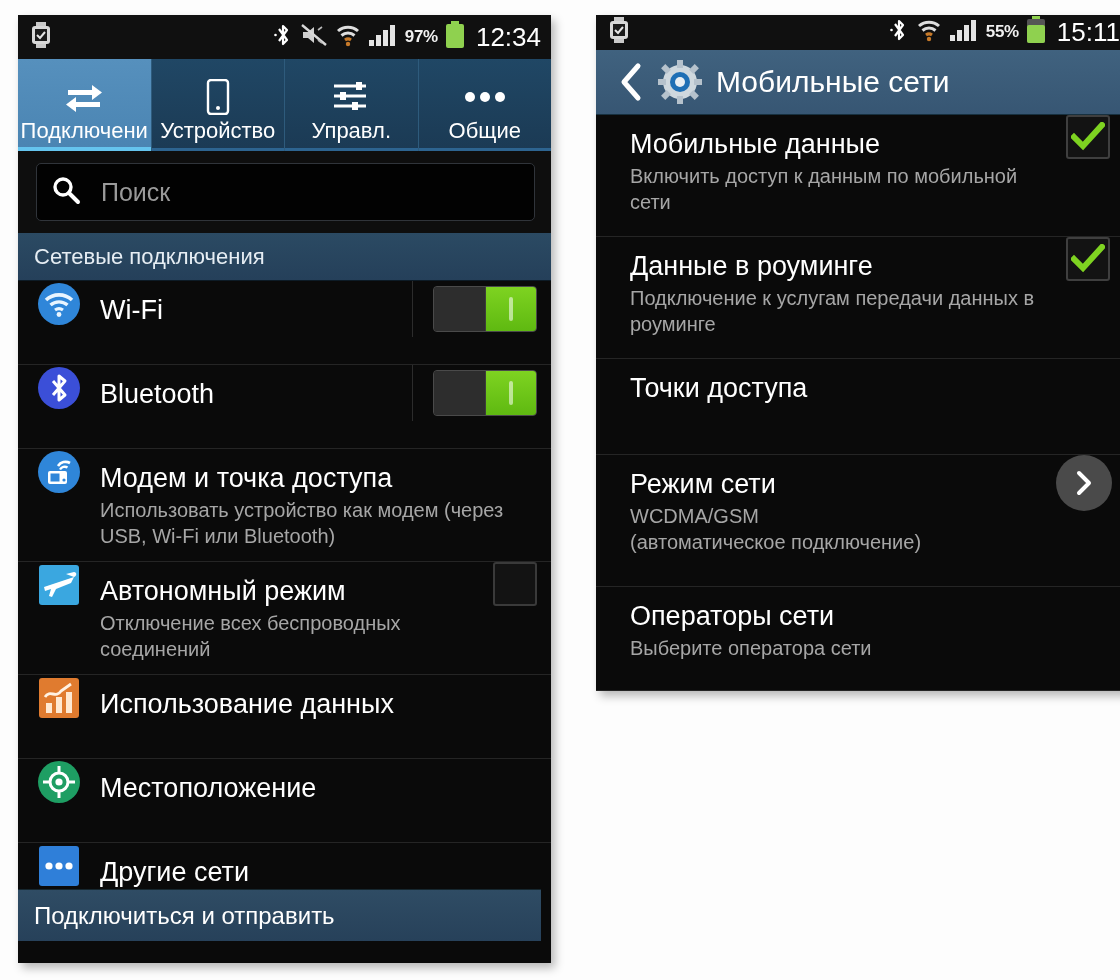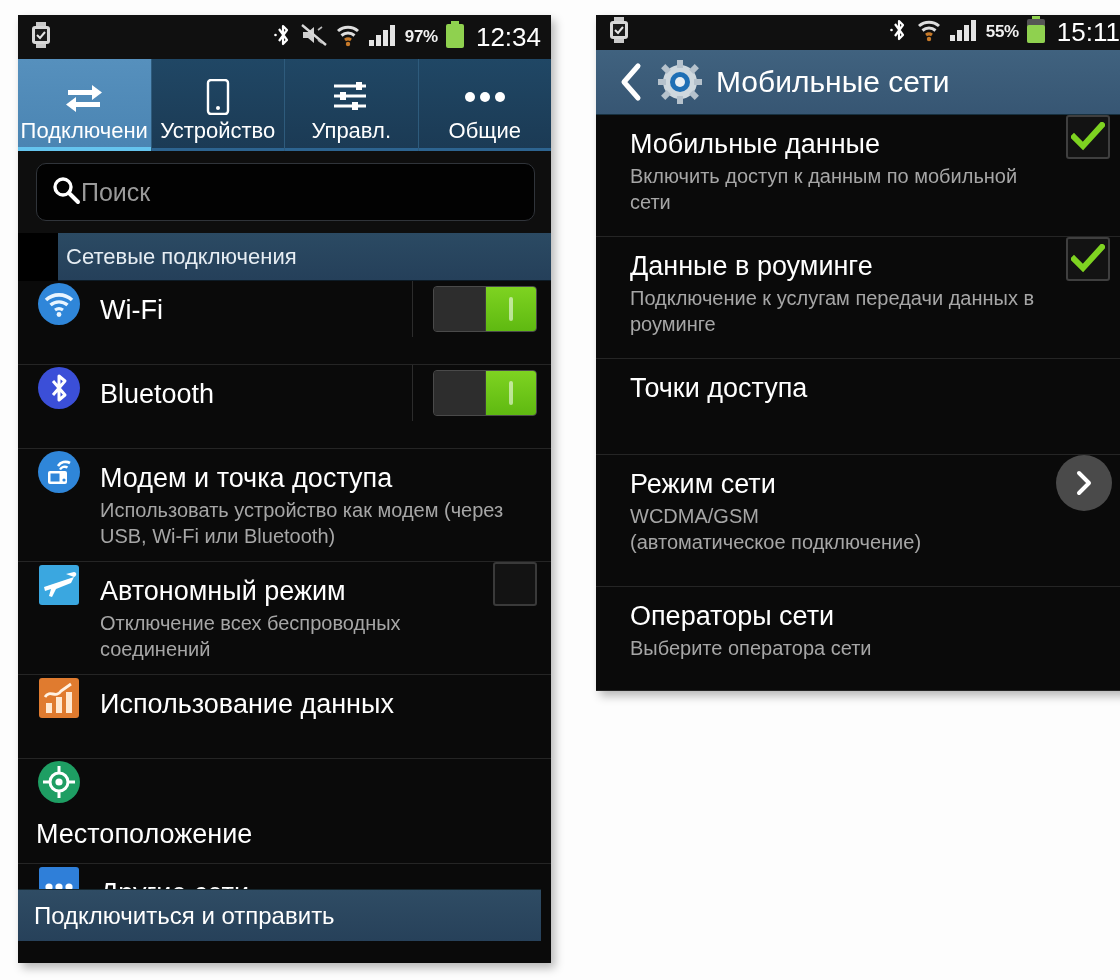--- a/index.html
+++ b/index.html
@@ -90,40 +90,39 @@
 
   
   .search-wrap {
     background: #0e0e0e;
     padding: 12px 16px 12px 18px;
   }
   .search-box {
     height: 58px;
     background: #020202;
     border: 1px solid #30343a;
-    border-radius: 10px;
+    border-radius: 5px;
     display: flex;
     align-items: center;
     padding: 0 14px;
-    gap: 0;
+    gap: 20px;
   }
   .search-text {
     font-size: 25px;
     color: #9a9a9a;
   }
 
   
   .section-head {
     height: 48px;
     background: linear-gradient(#2b4a63, #25405a);
     display: flex;
     align-items: center;
-    padding-left: 8px;
+    padding-left: 16px;
     border-bottom: 1px solid #0d1b26;
-    margin-left: 40px;
   }
   .section-head-label {
     font-size: 22px;
     color: #e6edf3;
   }
 
   
   .list { background: #0a0a0a; }
   .row {
     display: flex;
@@ -436,21 +435,21 @@
               <rect x="20" y="22" width="6" height="16" fill="#ffe9d2"></rect>
               <rect x="30" y="17" width="6" height="21" fill="#ffe9d2"></rect>
               <path d="M9 22 C14 14 20 24 25 16 L35 9" stroke="#fff2e3" stroke-width="2.8" fill="none"></path>
             </svg>
           </span>
           <div class="row-body">
             <div class="row-title">Использование данных</div>
           </div>
         </div>
 
-        <div class="row" style="min-height:84px;flex-direction:column;">
+        <div class="row" style="min-height:84px;">
           <span class="row-icon">
             <svg width="46" height="46" viewBox="0 0 46 46">
               <circle cx="23" cy="23" r="21" fill="#1e9e63"></circle>
               <circle cx="23" cy="23" r="9" stroke="#ffffff" stroke-width="3" fill="none"></circle>
               <circle cx="23" cy="23" r="3.6" fill="#ffffff"></circle>
               <line x1="23" y1="7" x2="23" y2="14" stroke="#ffffff" stroke-width="3"></line>
               <line x1="23" y1="32" x2="23" y2="39" stroke="#ffffff" stroke-width="3"></line>
               <line x1="7" y1="23" x2="14" y2="23" stroke="#ffffff" stroke-width="3"></line>
               <line x1="32" y1="23" x2="39" y2="23" stroke="#ffffff" stroke-width="3"></line>
             </svg>

